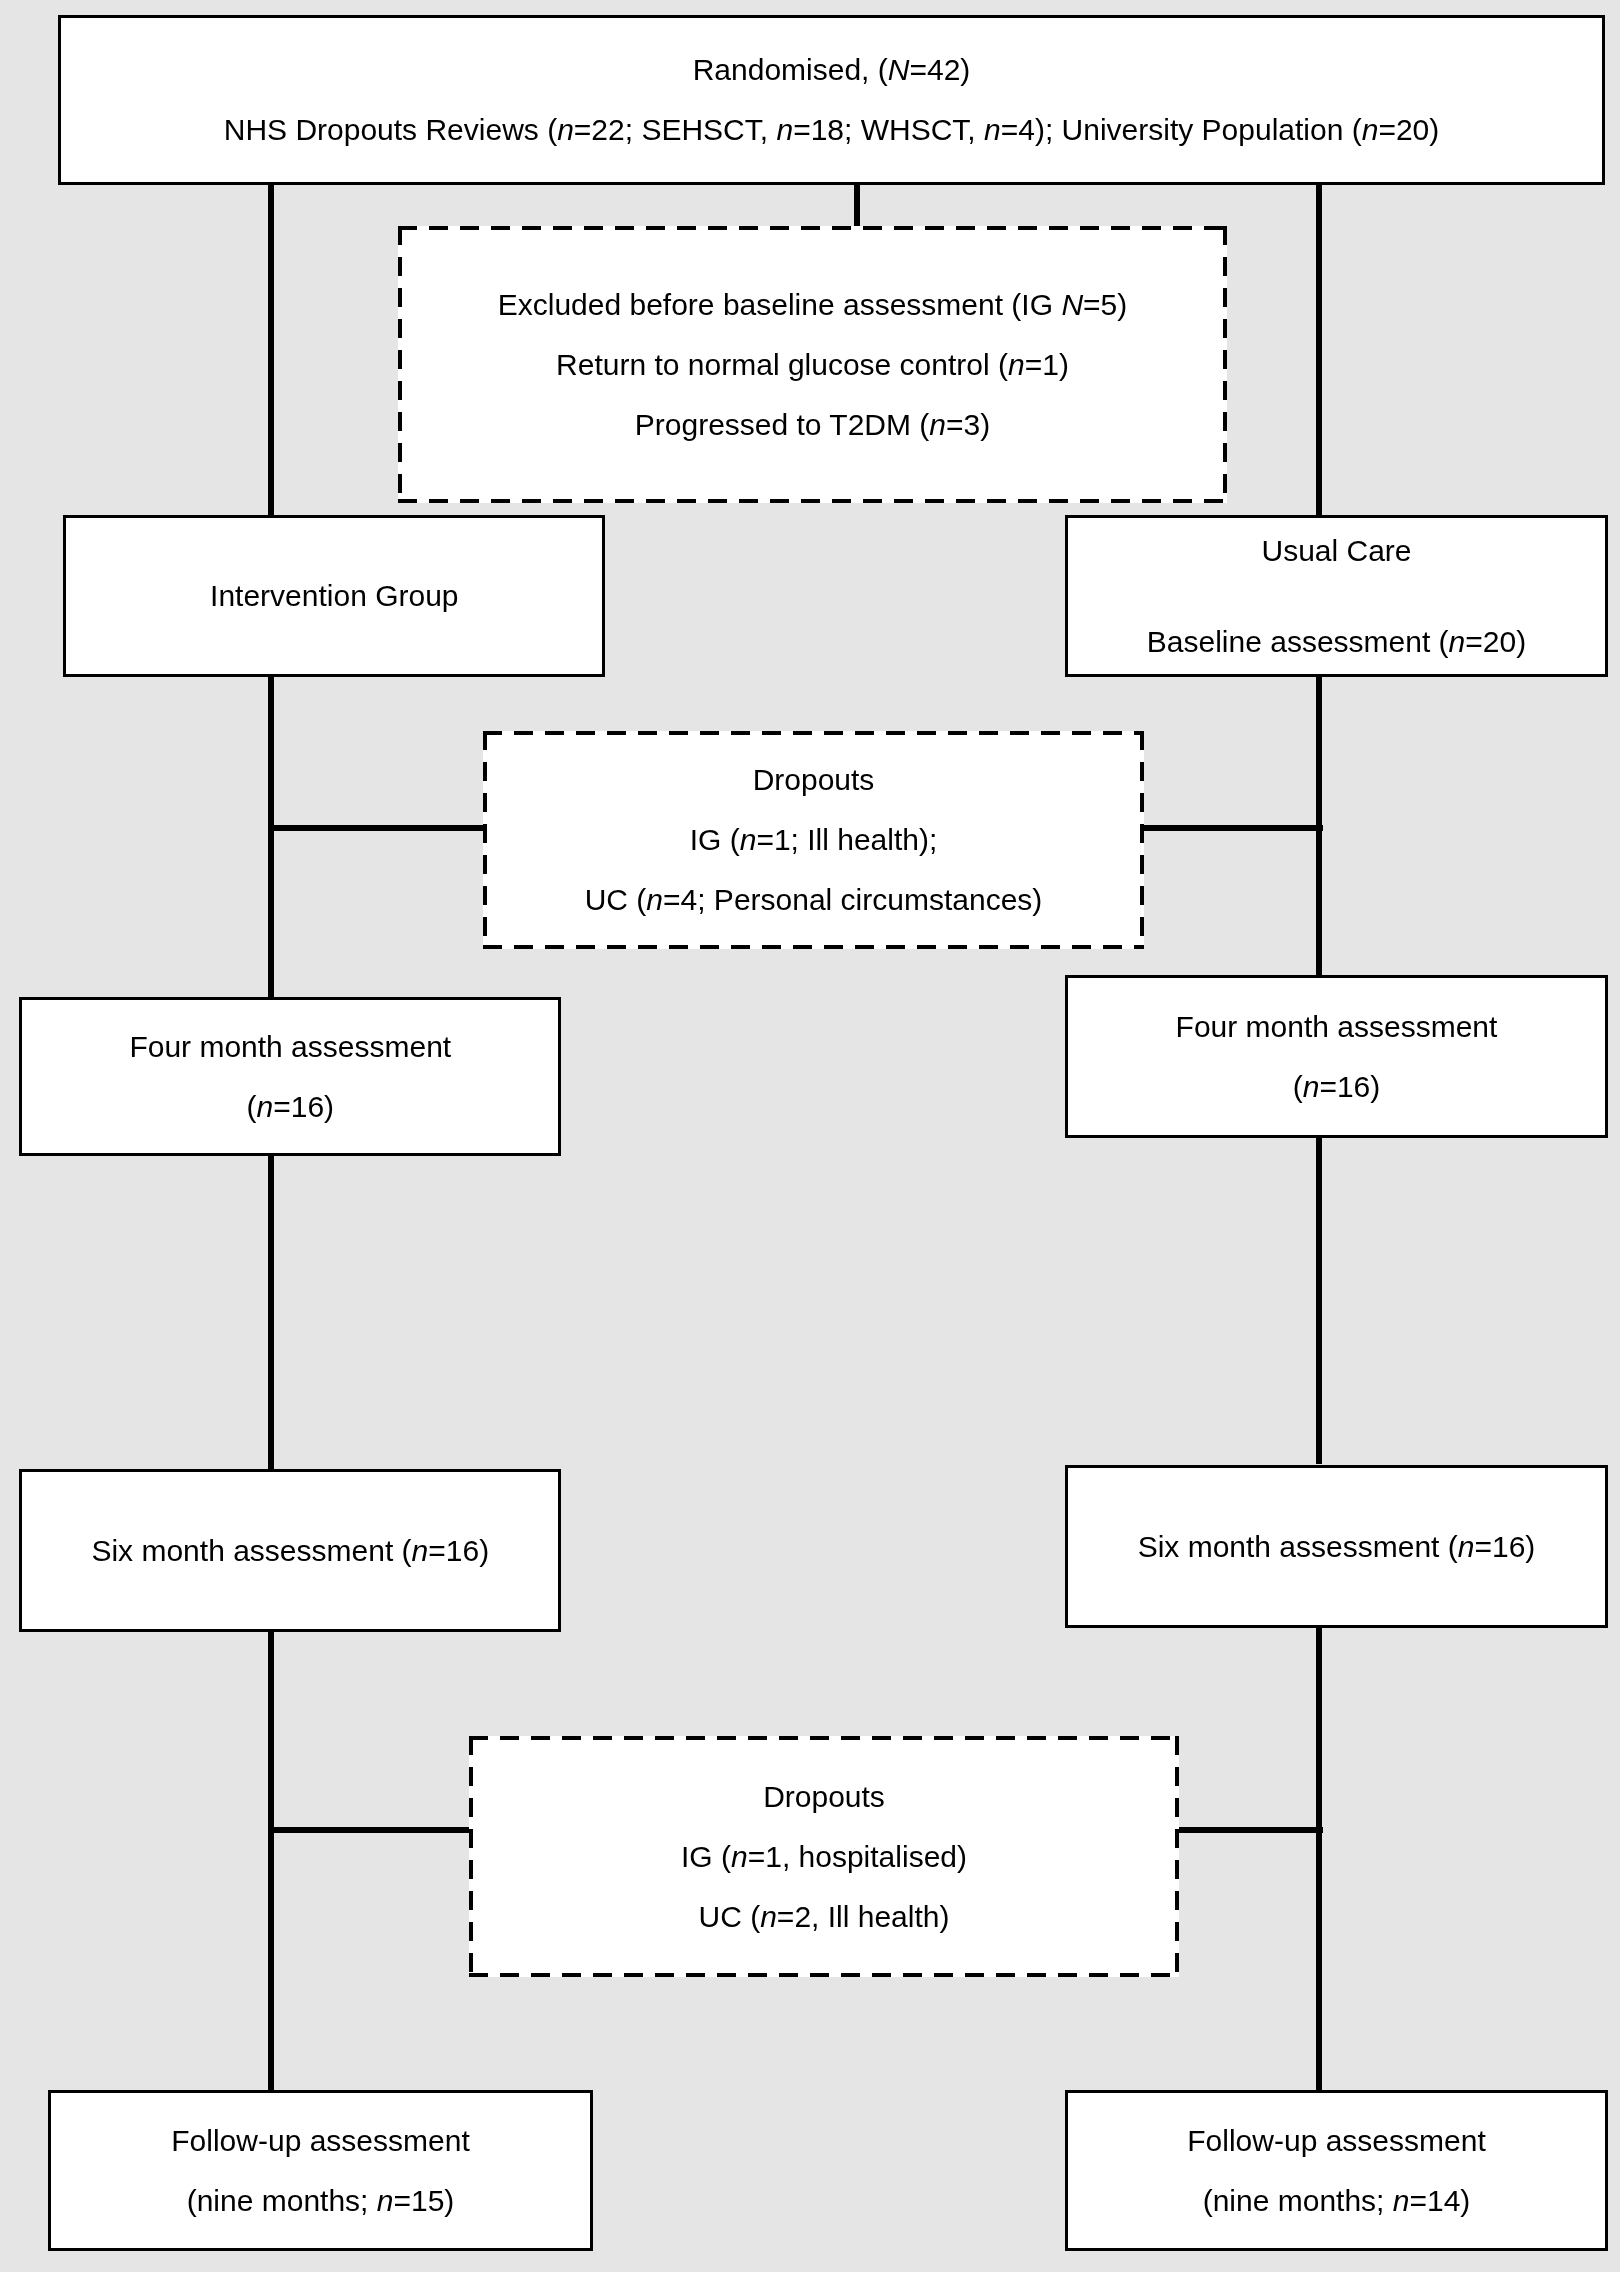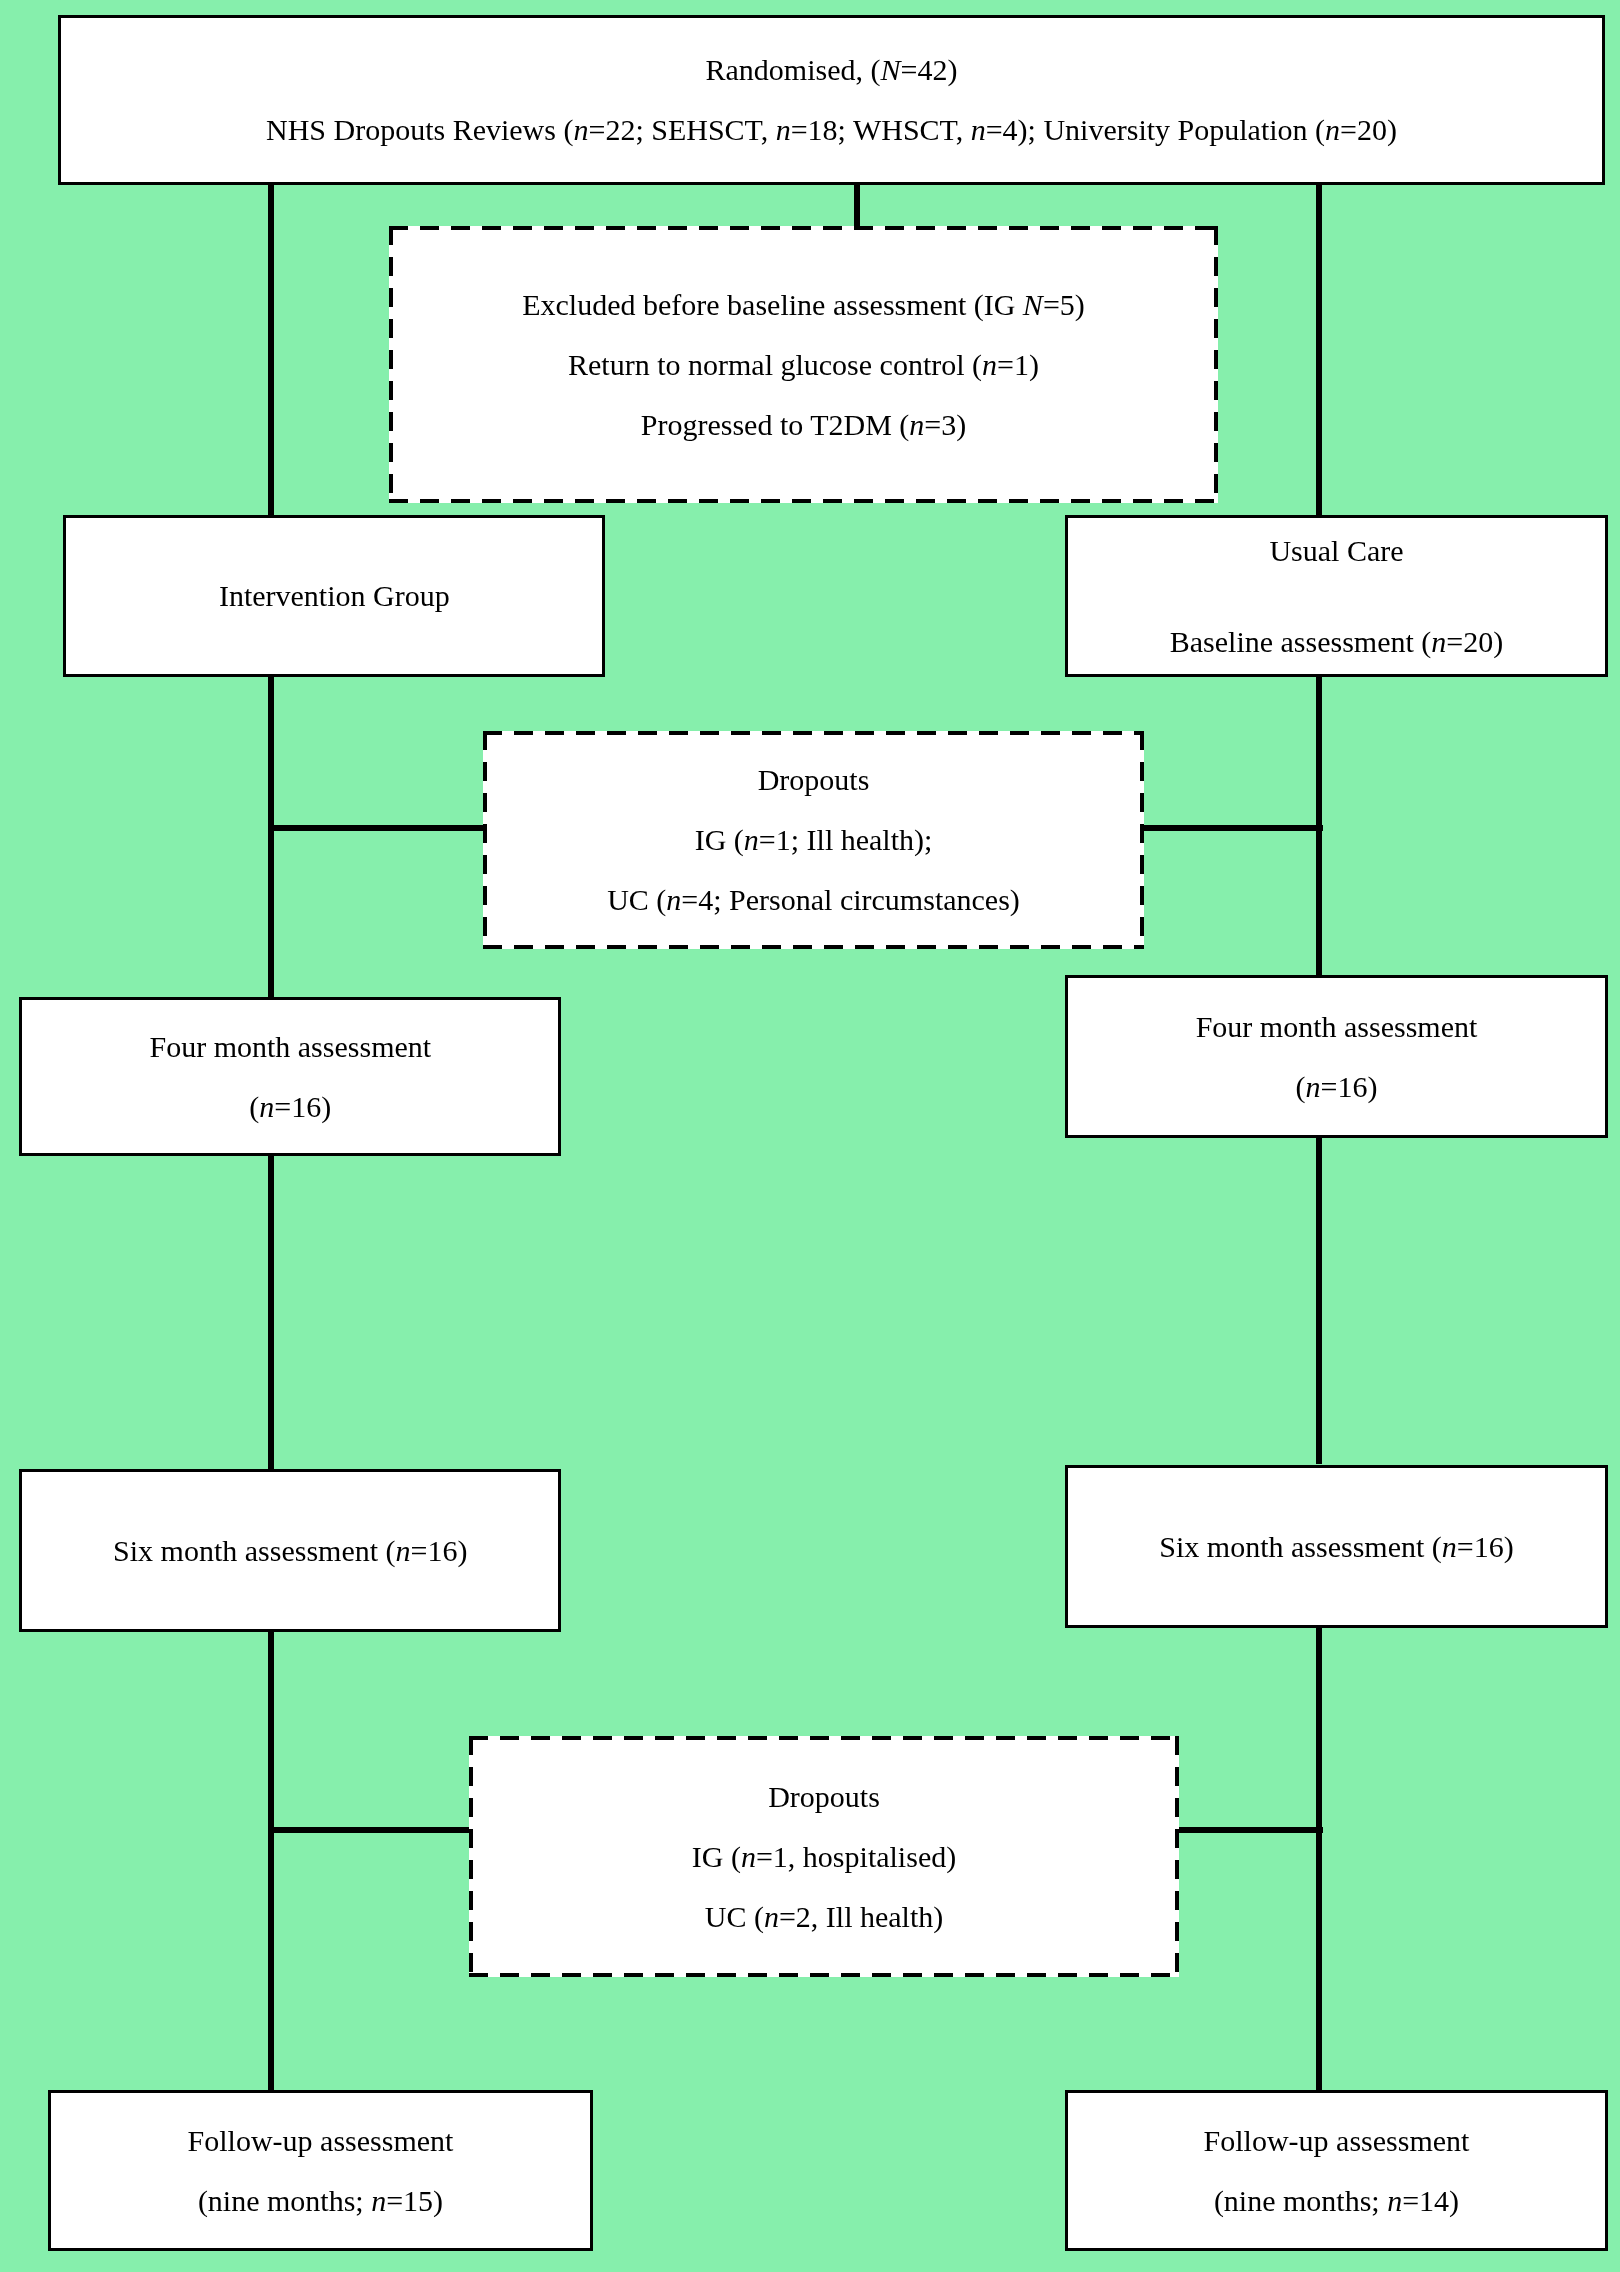--- a/index.html
+++ b/index.html
@@ -1,22 +1,22 @@
 <!DOCTYPE html>
 <html style="font-size:7.4px"><head>
 <meta charset="utf-8">
 <style>
   * { box-sizing: border-box; }
   html, body { margin: 0; padding: 0; background: #ffffff; }
   .canvas {
     position: relative;
     width: 1621px;
     height: 2273px;
-    background: #86efac;
-    font-family: Liberation Serif, serif;
+    background: #e5e5e5;
+    font-family: Liberation Sans, sans-serif;
     color: #000000;
     overflow: hidden;
   }
   .node {
     position: absolute;
     display: flex;
     flex-direction: column;
     justify-content: center;
     align-items: center;
     text-align: center;
@@ -56,21 +56,21 @@
   <div class="connector" style="left:268px; top:825px; width:221px; height:6.4px;"></div>
   <div class="connector" style="left:1140px; top:825px; width:183px; height:6.4px;"></div>
   <div class="connector" style="left:268px; top:1827px; width:207px; height:6.4px;"></div>
   <div class="connector" style="left:1174px; top:1827px; width:149px; height:6.4px;"></div>
 
   <div class="node solid" style="left:58px; top:15px; width:1547px; height:170px;">
       <div class="line"><span>Randomised, (</span><em>N</em><span>=42)</span></div>
       <div class="line"><span>NHS Dropouts Reviews (</span><em>n</em><span>=22; SEHSCT, </span><em>n</em><span>=18; WHSCT, </span><em>n</em><span>=4); University Population (</span><em>n</em><span>=20)</span></div>
     </div>
 
-  <div class="node dashed" style="left:389px; top:226px; width:829px; height:277px;align-items:center;">
+  <div class="node dashed" style="left:398px; top:226px; width:829px; height:277px;align-items:center;">
       <div class="line"><span>Excluded before baseline assessment (IG </span><em>N</em><span>=5)</span></div>
       <div class="line"><span>Return to normal glucose control (</span><em>n</em><span>=1)</span></div>
       <div class="line"><span>Progressed to T2DM (</span><em>n</em><span>=3)</span></div>
     </div>
 
   <div class="node solid" style="left:19.3px; top:515px; width:542px; height:162px;margin-left:44px;">
       <div class="line"><span>Intervention Group</span></div>
     </div>
 
   <div class="node solid" style="left:1065px; top:515px; width:543px; height:162px;gap:31px;">

